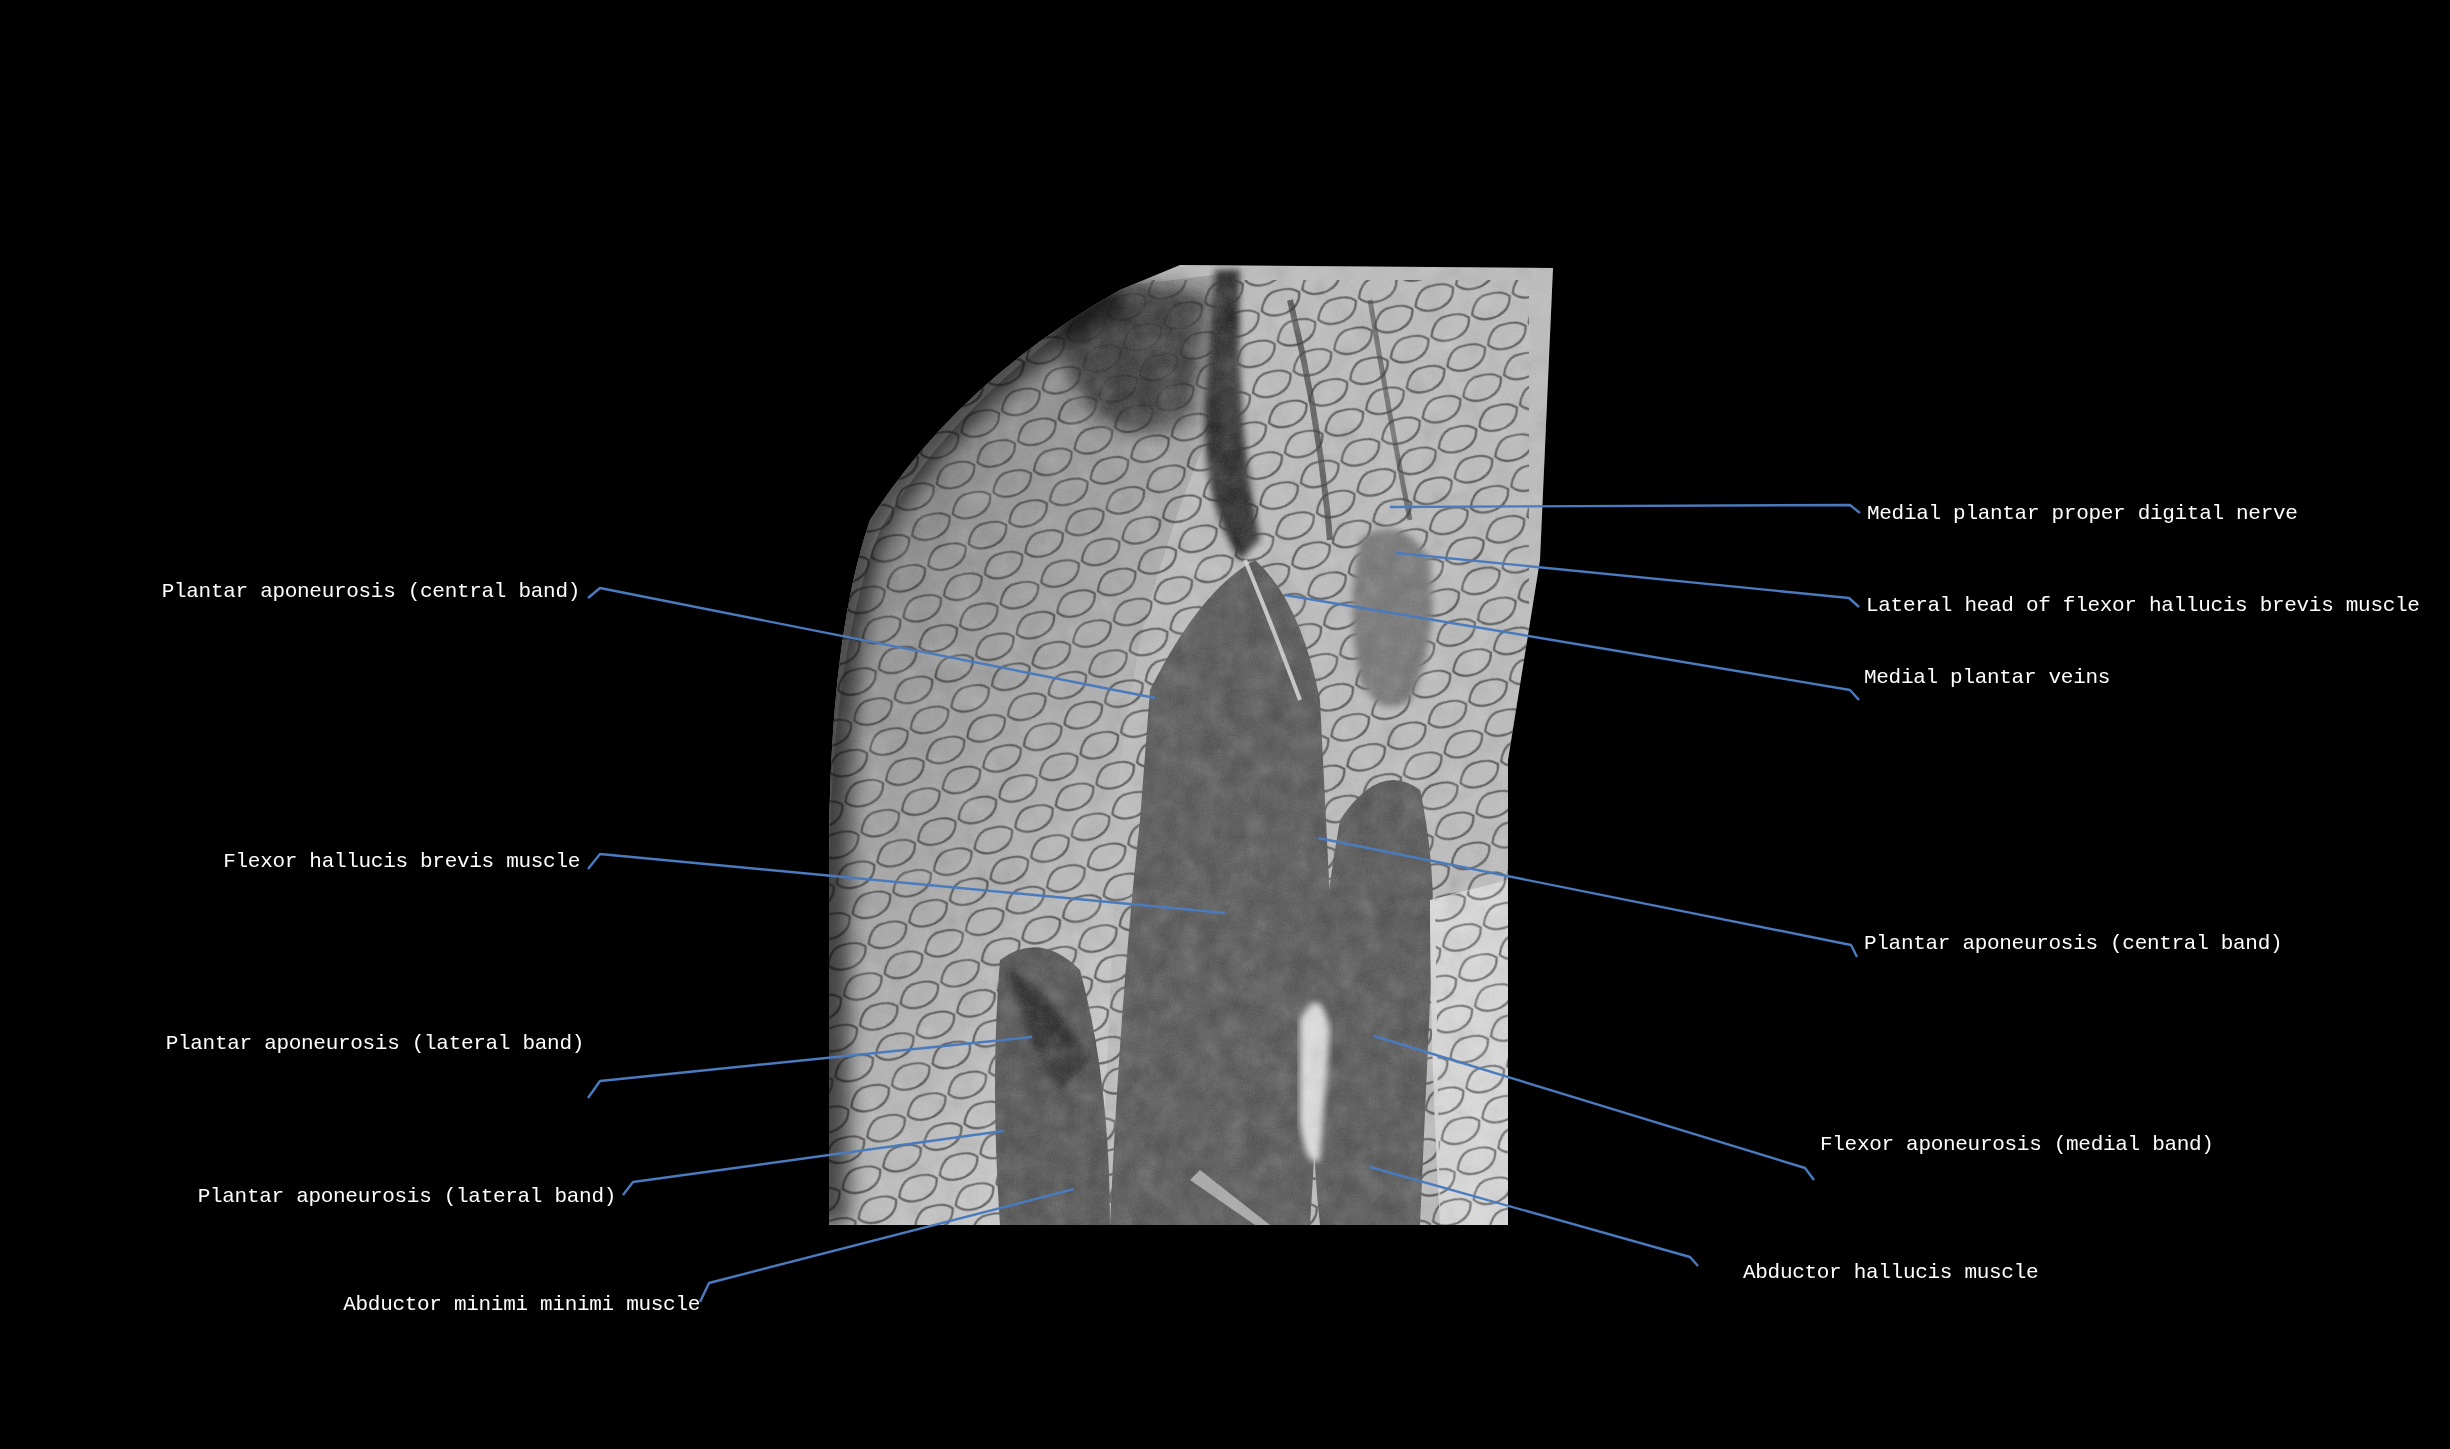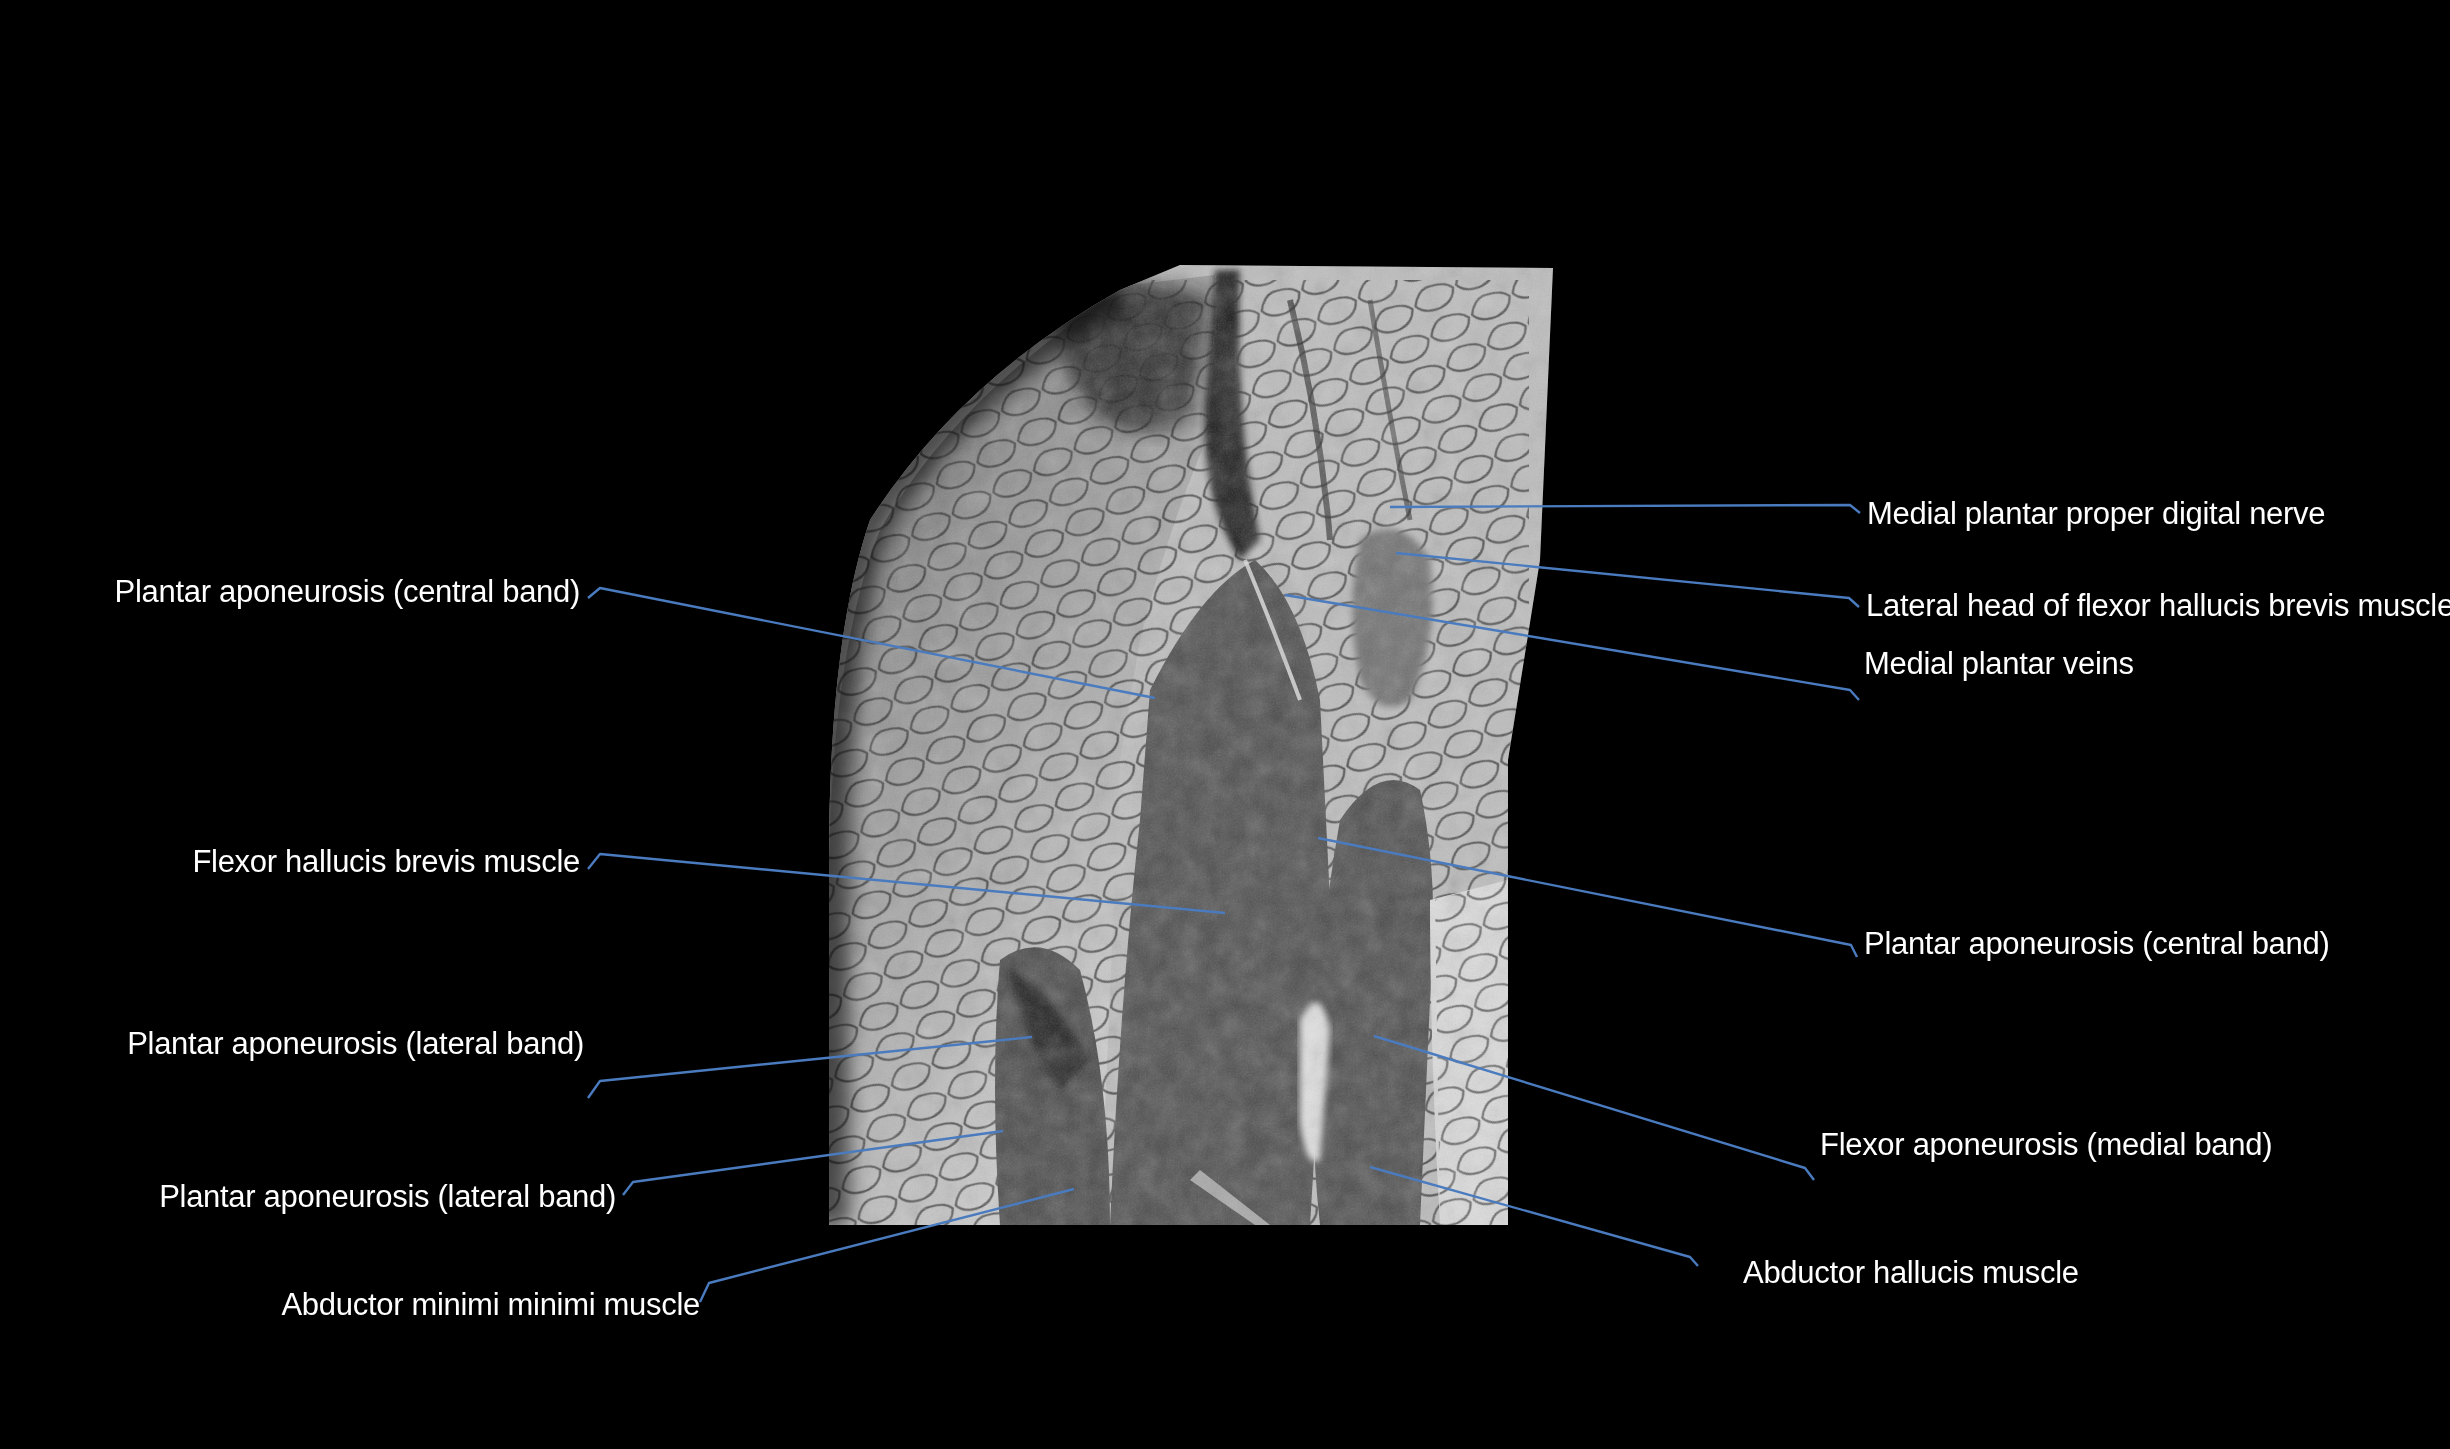--- a/index.html
+++ b/index.html
@@ -10,22 +10,22 @@
     overflow: hidden;
     font-family: "Liberation Sans", sans-serif;
   }
   #mri, #leaders {
     position: absolute; left: 0; top: 0;
     width: 2450px; height: 1449px;
   }
   .label {
     position: absolute;
     color: #ffffff;
-    font-family: Liberation Sans, sans-serif;
-    font-size: 31px;
+    font-family: Liberation Mono, monospace;
+    font-size: 21px;
     line-height: 36px;
     white-space: nowrap;
     letter-spacing: -0.3px;
     transform: translateY(-50%);
   }
   .label.left { text-align: right; }
 </style>
 </head>
 <body>
 
@@ -117,18 +117,18 @@
     </svg>
 
   <div id="labels">
     <div class="label left" style="top: 592px; right: 1870px;">Plantar aponeurosis (central band)</div>
     <div class="label left" style="top: 862px; right: 1870px;">Flexor hallucis brevis muscle</div>
     <div class="label left" style="top: 1044px; right: 1866px;">Plantar aponeurosis (lateral band)</div>
     <div class="label left" style="top: 1197px; right: 1834px;">Plantar aponeurosis (lateral band)</div>
     <div class="label left" style="top: 1305px; right: 1750px;">Abductor minimi minimi muscle</div>
     <div class="label" style="top: 514px; left: 1867px;">Medial plantar proper digital nerve</div>
     <div class="label" style="top: 606px; left: 1866px;">Lateral head of flexor hallucis brevis muscle</div>
-    <div class="label" style="top: 664px; left: 1864px;">Medial plantar veins</div>
+    <div class="label" style="top: 678px; left: 1864px;">Medial plantar veins</div>
     <div class="label" style="top: 944px; left: 1864px;">Plantar aponeurosis (central band)</div>
     <div class="label" style="top: 1145px; left: 1820px;">Flexor aponeurosis (medial band)</div>
     <div class="label" style="top: 1273px; left: 1702px; margin-left: 41px;">Abductor hallucis muscle</div>
   </div>
 </div>
 
 </body></html>

